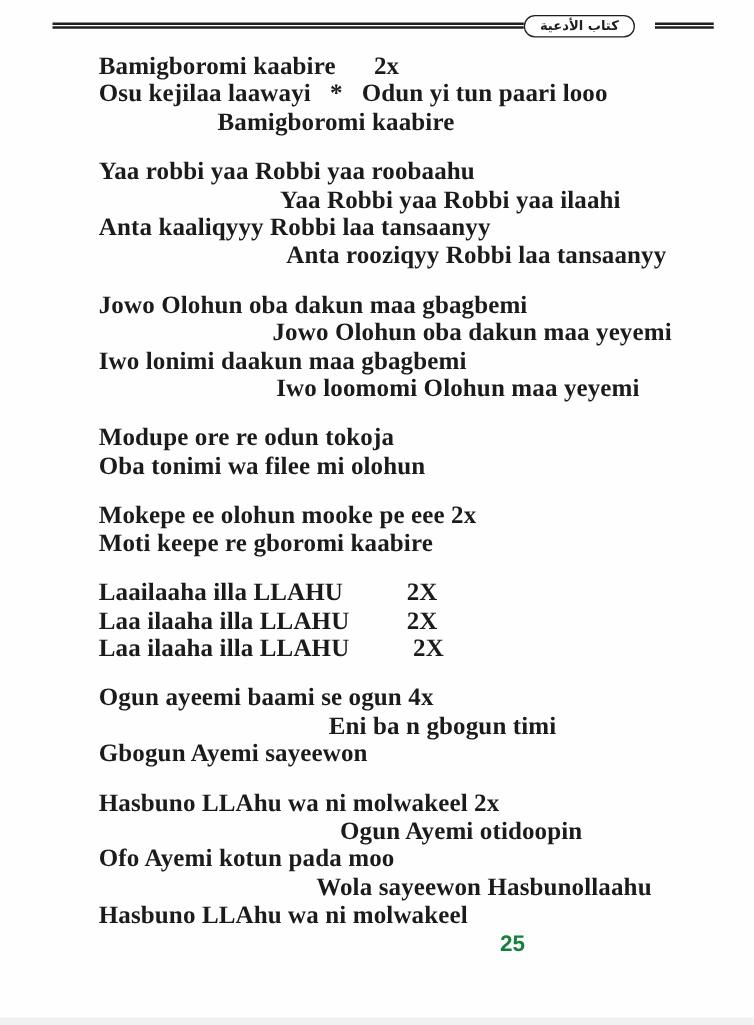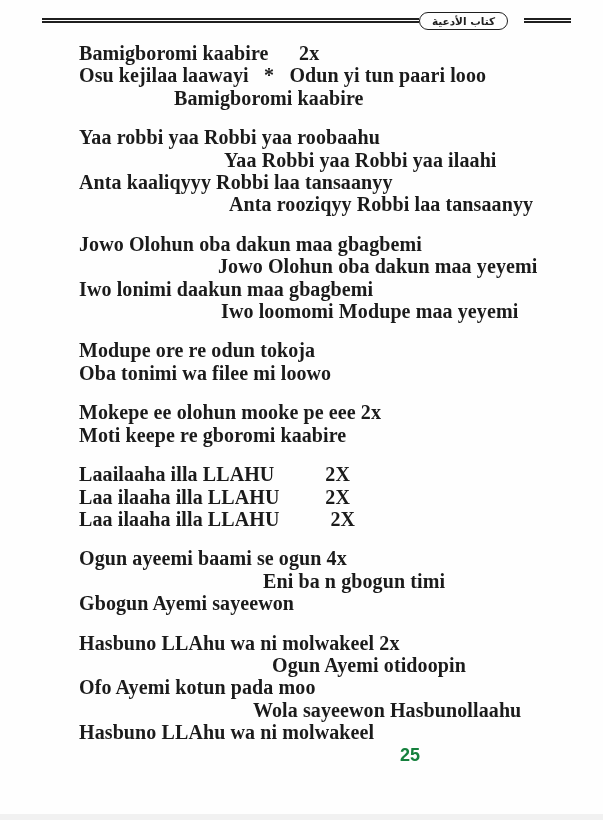--- a/index.html
+++ b/index.html
@@ -96,25 +96,25 @@
       <div class="stanza">
         <div class="poem-line" style="padding-left: 0px;">Yaa robbi yaa Robbi yaa roobaahu</div>
         <div class="poem-line" style="padding-left: 145px;">Yaa Robbi yaa Robbi yaa ilaahi</div>
         <div class="poem-line" style="padding-left: 0px;">Anta kaaliqyyy Robbi laa tansaanyy</div>
         <div class="poem-line" style="padding-left: 150px;">Anta rooziqyy Robbi laa tansaanyy</div>
       </div>
       <div class="stanza">
         <div class="poem-line" style="padding-left: 0px;">Jowo Olohun oba dakun maa gbagbemi</div>
         <div class="poem-line" style="padding-left: 139px;">Jowo Olohun oba dakun maa yeyemi</div>
         <div class="poem-line" style="padding-left: 0px;">Iwo lonimi daakun maa gbagbemi</div>
-        <div class="poem-line" style="padding-left: 142px;">Iwo loomomi Modupe maa yeyemi</div>
+        <div class="poem-line" style="padding-left: 142px;">Iwo loomomi Olohun maa yeyemi</div>
       </div>
       <div class="stanza">
         <div class="poem-line" style="padding-left: 0px;">Modupe ore re odun tokoja</div>
-        <div class="poem-line" style="padding-left: 0px;">Oba tonimi wa filee mi loowo</div>
+        <div class="poem-line" style="padding-left: 0px;">Oba tonimi wa filee mi olohun</div>
       </div>
       <div class="stanza">
         <div class="poem-line" style="padding-left: 0px;">Mokepe ee olohun mooke pe eee 2x</div>
         <div class="poem-line" style="padding-left: 0px;">Moti keepe re gboromi kaabire</div>
       </div>
       <div class="stanza">
         <div class="poem-line" style="padding-left: 0px;">Laailaaha illa LLAHU          2X</div>
         <div class="poem-line" style="padding-left: 0px;">Laa ilaaha illa LLAHU         2X</div>
         <div class="poem-line" style="padding-left: 0px;">Laa ilaaha illa LLAHU          2X</div>
       </div>

